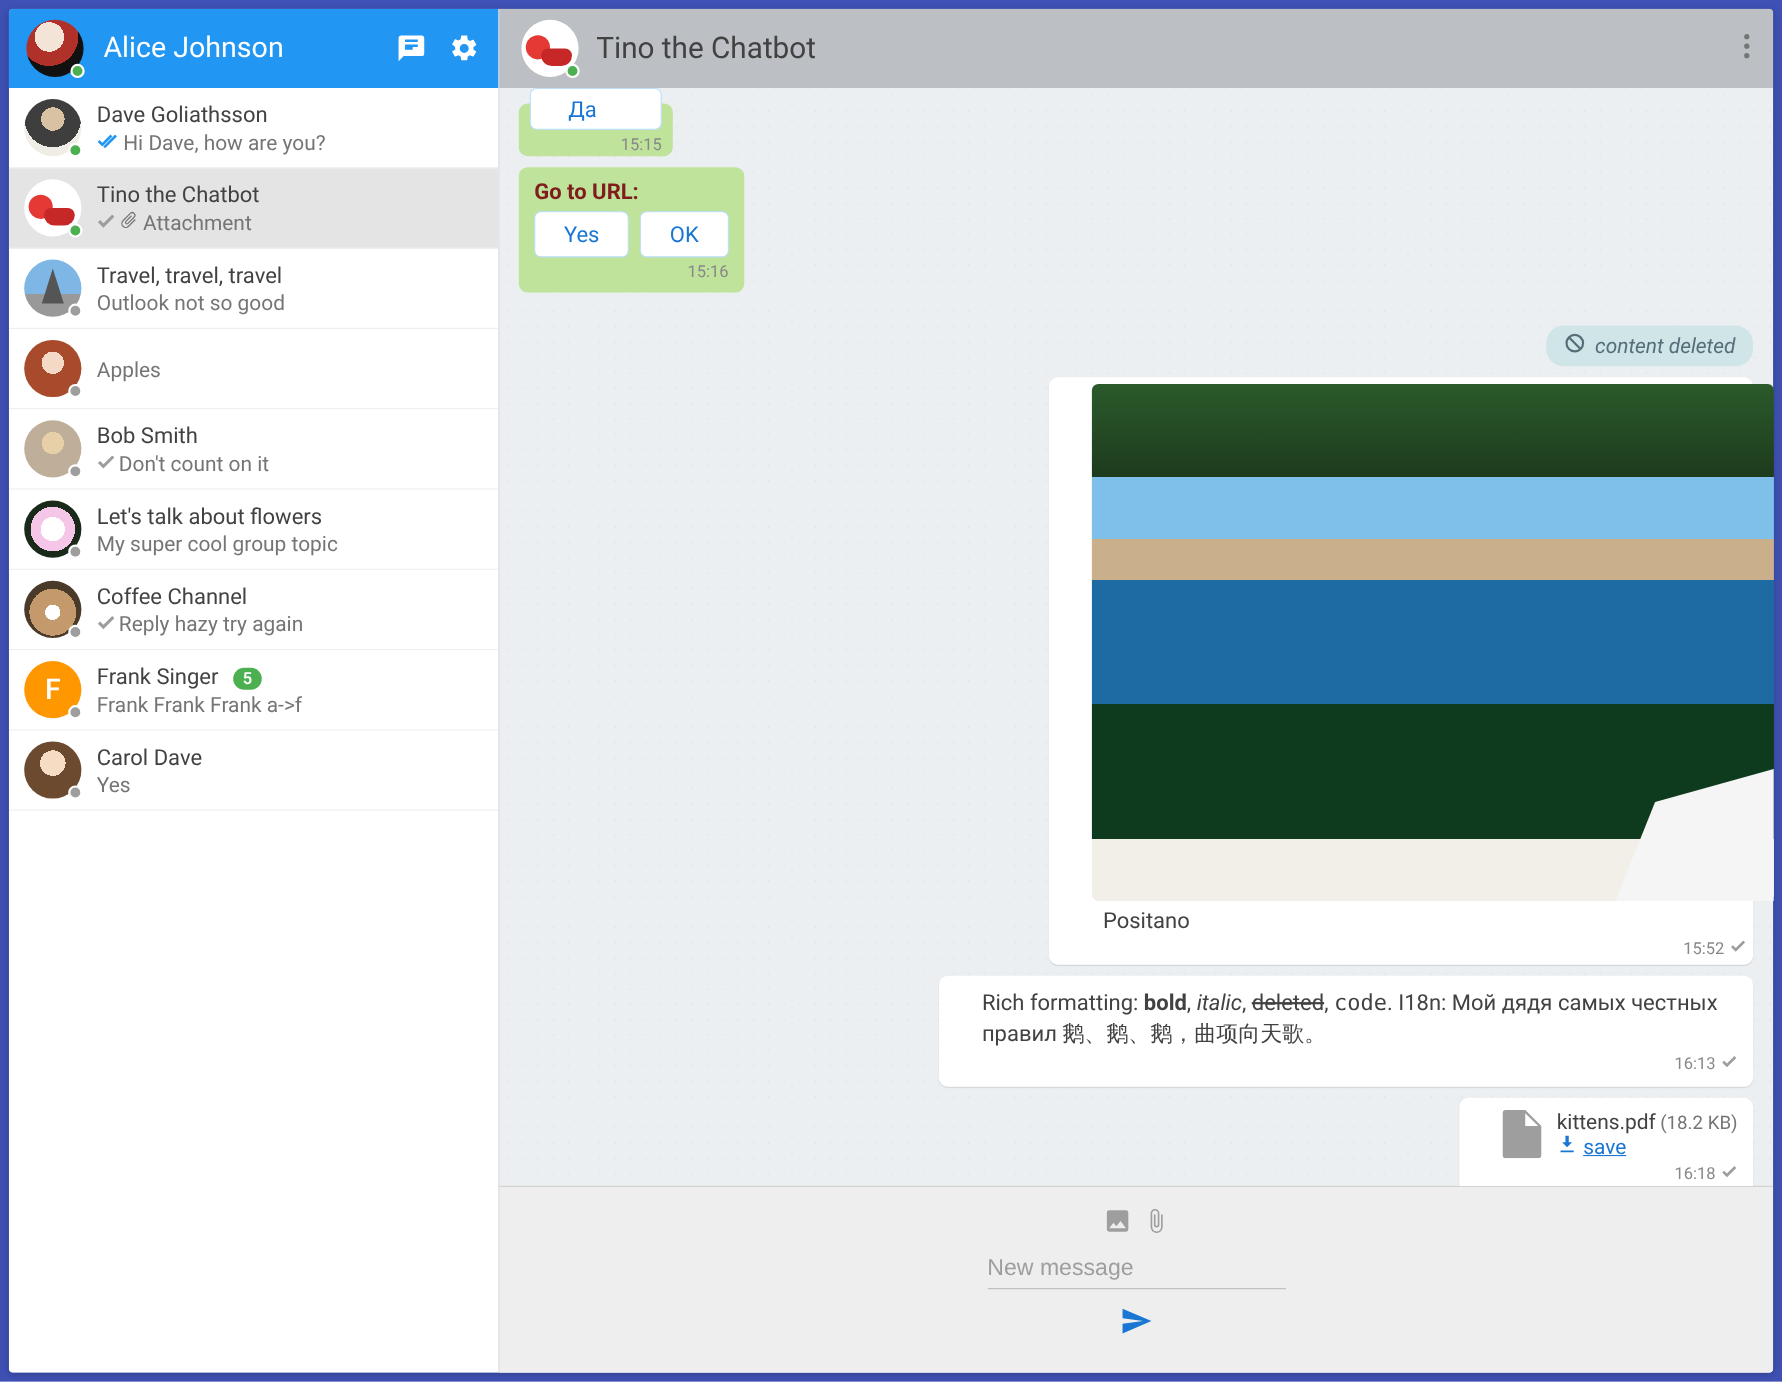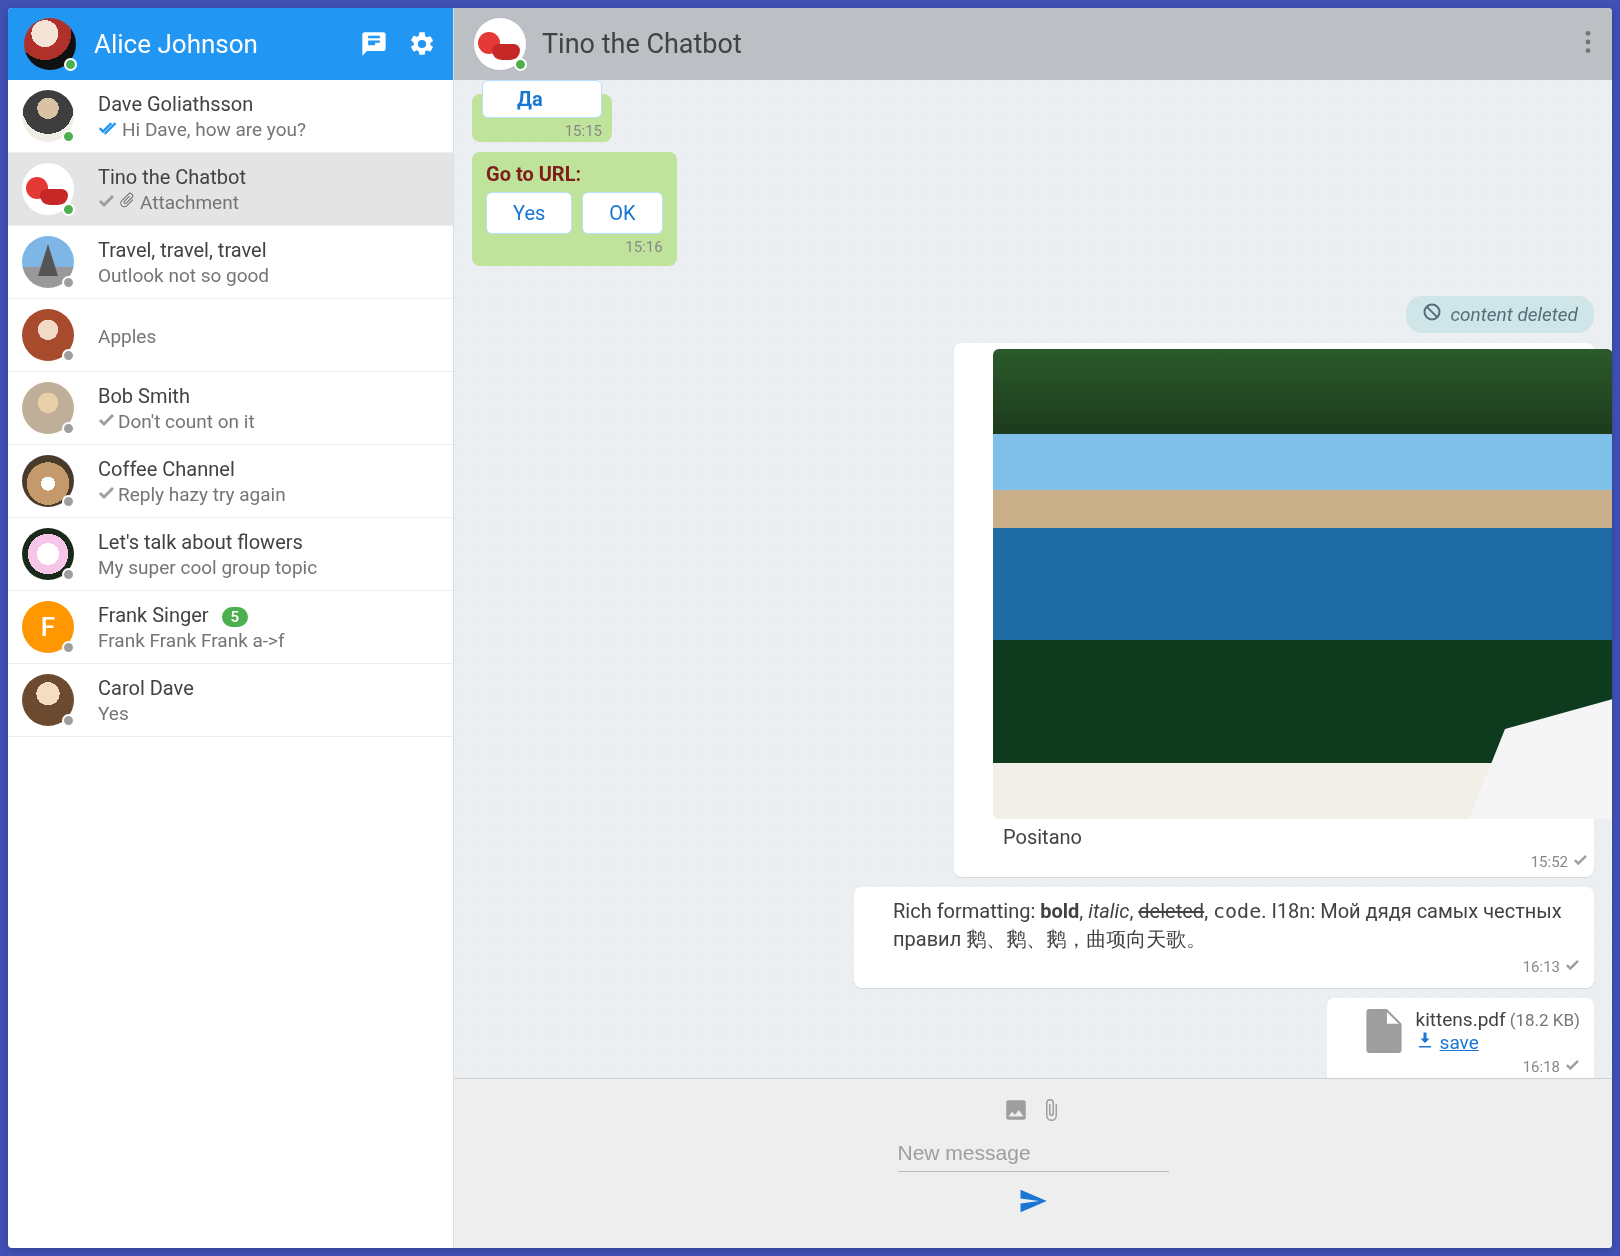--- a/index.html
+++ b/index.html
@@ -75,21 +75,21 @@
   overflow-y: auto;
 }
 .chat-item {
   display: flex;
   align-items: center;
   padding: 10px 14px;
   border-bottom: 1px solid #eee;
   cursor: pointer;
 }
 .chat-item.selected { background: #e4e4e4; }
-.chat-item .info { margin-left: 24px; flex:1; min-width:0; }
+.chat-item .info { margin-left: 14px; flex:1; min-width:0; }
 .chat-item .title {
   font-size: 20px;
   color: #424242;
   font-weight: 400;
 }
 .chat-item .preview {
   font-size: 19px;
   color: #757575;
   display:flex;
   align-items:center;
@@ -357,43 +357,43 @@
               <svg width="16" height="14" viewBox="0 0 16 14" fill="currentColor">
                   <path d="M1 7l5 5L16 2l-2-2L6 8 3 5z"></path>
                 </svg>
             </span>
             <span>Don't count on it</span>
           </div>
         </div>
       </div>
 
       <div class="chat-item">
+        <div class="avatar avatar-sm av-flower">
+          <span class="status-dot status-away"></span>
+        </div>
+        <div class="info">
+          <div class="title">Let's talk about flowers</div>
+          <div class="preview">My super cool group topic</div>
+        </div>
+      </div>
+
+      <div class="chat-item">
         <div class="avatar avatar-sm av-coffee">
           <span class="status-dot status-away"></span>
         </div>
         <div class="info">
           <div class="title">Coffee Channel</div>
           <div class="preview">
             <span class="tick-gray">
               <svg width="16" height="14" viewBox="0 0 16 14" fill="currentColor">
                   <path d="M1 7l5 5L16 2l-2-2L6 8 3 5z"></path>
                 </svg>
             </span>
             <span>Reply hazy try again</span>
           </div>
-        </div>
-      </div>
-
-      <div class="chat-item">
-        <div class="avatar avatar-sm av-flower">
-          <span class="status-dot status-away"></span>
-        </div>
-        <div class="info">
-          <div class="title">Let's talk about flowers</div>
-          <div class="preview">My super cool group topic</div>
         </div>
       </div>
 
       <div class="chat-item">
         <div class="avatar avatar-sm letter av-frank">
           <span>F</span>
           <span class="status-dot status-away"></span>
         </div>
         <div class="info">
           <div class="title">
@@ -429,21 +429,21 @@
             <circle cx="3" cy="12" r="2.2"></circle>
             <circle cx="3" cy="20" r="2.2"></circle>
           </svg>
       </div>
     </div>
 
     <div class="messages">
 
       <div class="msg-row">
         <div class="bubble in" style="padding:4px 10px 2px 10px; min-width:140px;">
-          <div class="btn" style="padding:6px 34px; margin-top:-18px; color:#1976d2;font-weight:bold;">Да</div>
+          <div class="btn" style="padding:6px 34px; margin-top:-18px; color:#1976d2;">Да</div>
           <div class="ts">15:15</div>
         </div>
       </div>
 
       <div class="msg-row">
         <div class="bubble in">
           <div class="bold-title">Go to URL:</div>
           <div class="btn-row">
             <div class="btn">Yes</div>
             <div class="btn">OK</div>

